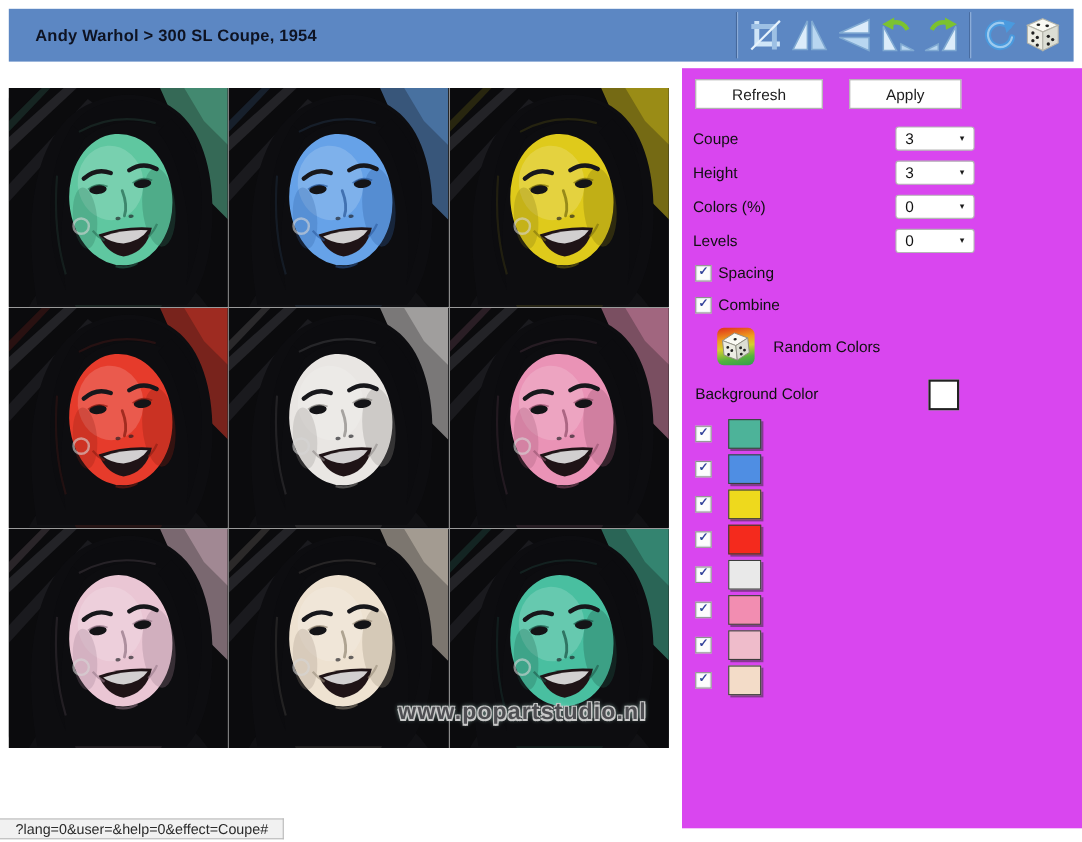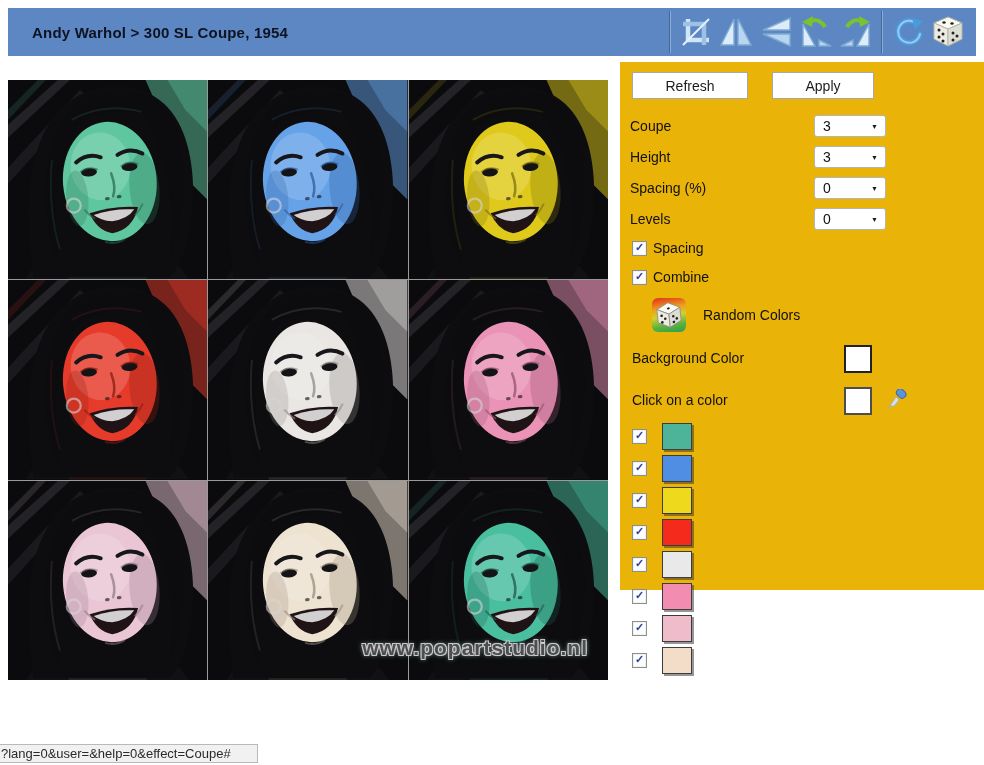--- a/index.html
+++ b/index.html
@@ -19,22 +19,22 @@
   
   .canvas{position:absolute;left:8px;top:80px;width:600px;height:600px;
     display:grid;grid-template-columns:repeat(3,1fr);grid-template-rows:repeat(3,1fr);
     gap:1px;background:#9a9a9a;border-radius:11px;}
   .cell{position:relative;overflow:hidden;background:#0b0b0d;}
   .cell svg{width:100%;height:100%;display:block;}
   .watermark{position:absolute;right:20px;bottom:20px;font-size:21px;font-weight:bold;
     color:#4e4e52;letter-spacing:1px;
     text-shadow:-1px -1px 0 #c9c9c9,1px -1px 0 #c9c9c9,-1px 1px 0 #c9c9c9,1px 1px 0 #c9c9c9,0 0 5px #b9e6da;}
   
-  .sidebar{position:absolute;left:620px;top:62px;width:364px;height:528px;
-    background:#eab308;box-sizing:border-box;padding:8px 0 0 10px;}
+  .sidebar{position:absolute;left:620px;top:62px;width:364px;height:691px;
+    background:#d946ef;box-sizing:border-box;padding:8px 0 0 10px;}
   .btn-row{display:flex;gap:24px;margin:2px 0 16px 2px;}
   .btn{background:#fff;border:1px solid #a8a8a8;height:25px;font-size:14px;color:#1c1c1c;
     font-family:inherit;cursor:pointer;display:flex;align-items:center;justify-content:center;}
   .btn.refresh{width:114px}.btn.apply{width:100px}
   .select-row{position:relative;height:22px;margin-bottom:9px;}
   .select-row.gap{margin-top:7px;}
   .select-label{font-size:14px;color:#101010;line-height:22px;}
   .select-box{position:absolute;left:184px;top:0;width:72px;height:22px;background:#fff;
     border:1px solid #b5b5b5;border-radius:3px;font-size:14px;color:#111;
     line-height:20px;padding-left:8px;box-sizing:border-box;cursor:pointer;}
@@ -56,21 +56,21 @@
   .swatch-box.alt{border-color:#4d4d4d;}
   .eyedropper{position:absolute;left:254px;top:3px;cursor:pointer;}
   .color-list{margin-top:8px;}
   .color-row{display:flex;align-items:center;margin:0 0 7px 2px;height:25px;}
   .color-row .checkbox{margin-right:15px;}
   .color-swatch{width:28px;height:25px;border:1px solid #3c3c3c;
     box-shadow:2px 2px 0 rgba(45,45,45,.5);cursor:pointer;}
   
   .statusbar{position:absolute;left:0;top:744px;width:258px;height:19px;background:#f1f1f1;
     border:1px solid #b9b9b9;border-left:none;box-sizing:border-box;
-    font-size:13px;color:#2a2a2a;line-height:17px;padding-left:1px;white-space:nowrap;overflow:hidden;}
+    font-size:13px;color:#2a2a2a;line-height:17px;padding-left:1px;white-space:nowrap;overflow:hidden;text-align:center;}
 </style>
 </head>
 <body>
 
 <div class="header">
   <span class="header-title">Andy Warhol &gt; 300 SL Coupe, 1954</span>
   <div class="toolbar">
     <div class="tool-sep"></div>
 
     <div class="tool-btn">
@@ -518,21 +518,21 @@
     </div>
   </div>
       <div class="select-row">
     <span class="select-label">Height</span>
     <div class="select-box">
       <span>3</span>
       <span class="caret">▼</span>
     </div>
   </div>
       <div class="select-row">
-    <span class="select-label">Spacing (%)</span>
+    <span class="select-label">Colors (%)</span>
     <div class="select-box">
       <span>0</span>
       <span class="caret">▼</span>
     </div>
   </div>
       <div class="select-row">
     <span class="select-label">Levels</span>
     <div class="select-box">
       <span>0</span>
       <span class="caret">▼</span>
@@ -571,31 +571,20 @@
       </svg>
     </div>
     <span class="random-label">Random Colors</span>
   </div>
 
   <div class="pick-row">
     <span class="pick-label">Background Color</span>
     <div class="swatch-box" style="background: rgb(255, 255, 255);"></div>
   </div>
 
-  <div class="pick-row">
-    <span class="pick-label">Click on a color</span>
-    <div class="swatch-box alt" style="background: rgb(255, 255, 255);"></div>
-    <span class="eyedropper">
-      <svg width="21" height="21" viewBox="0 0 21 21">
-        <rect x="10.5" y="0.5" width="10" height="7.5" rx="3.5" transform="rotate(45 15 4)" fill="#5d93d8" stroke="#3c69a8" stroke-width="1"></rect>
-        <path d="M4,17 L10,8 L13,11 L8,17 Z" fill="#d4dfec" stroke="#9bb0c8" stroke-width=".8"></path>
-        <path d="M2.5,18.5 L4.5,16.5" stroke="#9bb0c8" stroke-width="1.4"></path>
-      </svg>
-    </span>
-  </div>
 
   <div class="color-list">
       <div class="color-row">
     <span class="checkbox">
           <span class="checkmark">✓</span>
         </span>
     <div class="color-swatch" style="background: rgb(77, 179, 153);"></div>
   </div>
       <div class="color-row">
     <span class="checkbox">

